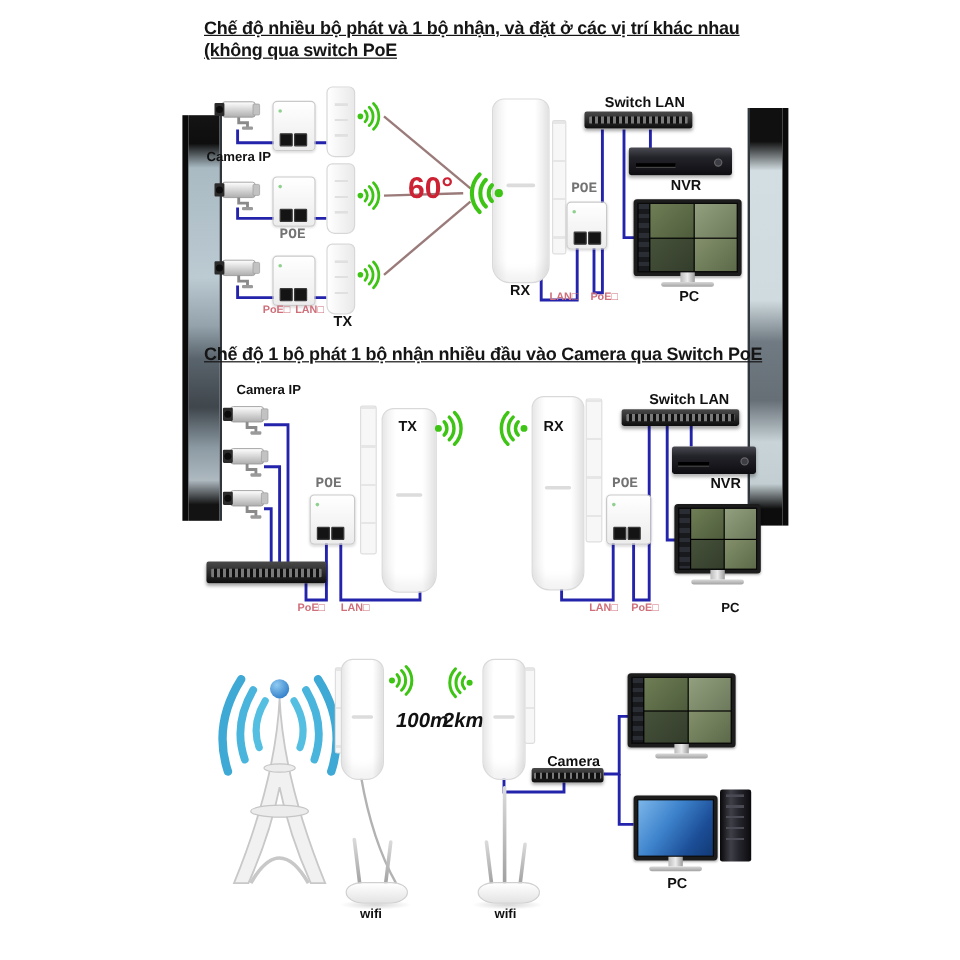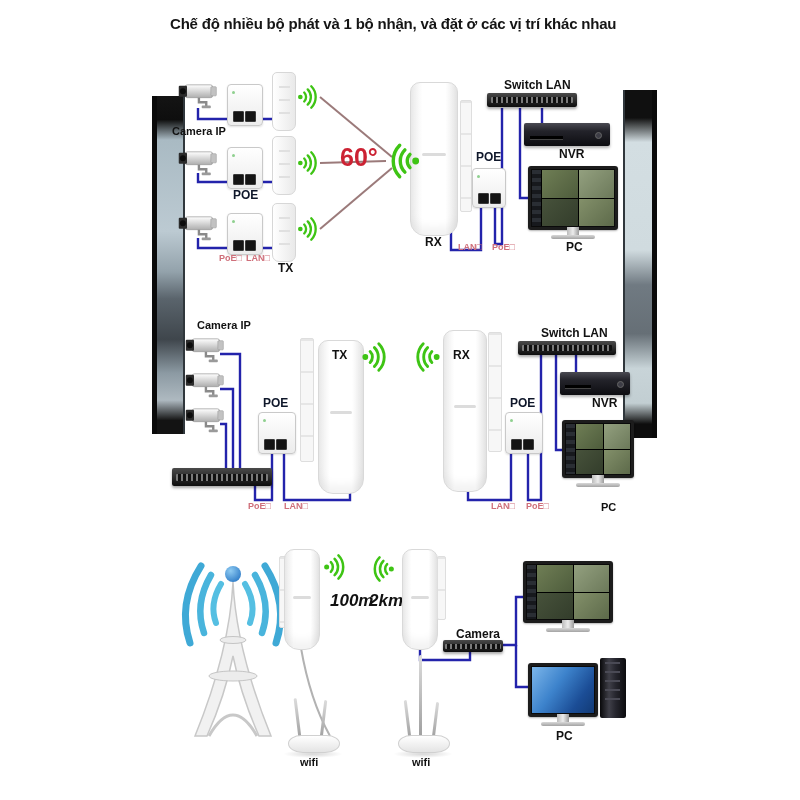--- a/index.html
+++ b/index.html
@@ -11,22 +11,22 @@
     border-left:5px solid #0a0a0a;border-right:2px solid #30373c;
     background:linear-gradient(180deg,#141414 0%,#0e0e0e 7%,#a9bac3 13%,#bccad2 40%,
       #93a2ab 52%,#5a646c 60%,#3f464c 72%,#8c9aa3 82%,#aeb9c0 90%,#131313 96%,#131313 100%);}
   .bar-right{left:623px;top:90px;width:27px;height:348px;
     border-right:5px solid #0a0a0a;border-left:2px solid #30373c;
     background:linear-gradient(180deg,#101010 0%,#101010 8%,#d3dee2 15%,#d0dbdf 46%,
       #707a82 56%,#666f76 70%,#c8d4d8 80%,#c2ced2 90%,#0d0d0d 96%,#0d0d0d 100%);}
   .overlay{position:absolute;left:0;top:0;z-index:1;pointer-events:none;}
   .dev,.lbl{position:absolute;z-index:2;}
   .lbl{font-weight:bold;font-size:12px;color:#111;white-space:nowrap;line-height:1.1;}
-  .title{font-size:15px;letter-spacing:-0.2px;color:#151515;}
-  .red{color:#0f172a;}
+  .title{font-size:15px;letter-spacing:-0.2px;color:#151515;text-decoration:underline;}
+  .red{color:#737373;font-family:Liberation Mono, monospace;}
   .pink{color:#cf6f7a;font-size:9px;}
   .angle{font-size:25px;color:#cc2233;z-index:3;}
   .small11{font-size:11px;} .small13{font-size:17px;font-style:italic;}
   .wifi{color:#3ec414;}
   .flip{transform:scaleX(-1);}
   
   .poebox{position:absolute;z-index:2;background:linear-gradient(180deg,#ffffff,#ececec);
     border:1px solid #c9c9c9;border-radius:4px;box-shadow:0 1px 2px rgba(0,0,0,.12);}
   .poebox .prt{position:absolute;bottom:3px;width:9px;height:9px;background:#141414;
     border:1px solid #3a3a3a;border-radius:1px;}
@@ -156,20 +156,21 @@
     </g>
     <g stroke="#9b7a7a" stroke-width="2">
       <line x1="320" y1="97" x2="392" y2="157"></line>
       <line x1="320" y1="163" x2="386" y2="161"></line>
       <line x1="320" y1="229" x2="392" y2="168"></line>
     </g>
     <path d="M301,648 Q310,700 330,736" stroke="#b2b2b2" stroke-width="2" fill="none"></path>
   </svg>
 
   <div class="lbl title" style="left:170px;top:16px;">Chế độ nhiều bộ phát và 1 bộ nhận, và đặt ở các vị trí khác nhau</div>
+  <div class="lbl title" style="left:170px;top:35px;">(không qua switch PoE</div>
 
   <svg class="dev" style="left:176px;top:78px;width:44px;height:32px">
       <use href="#sym-cam"></use>
     </svg>
   <svg class="dev" style="left:176px;top:145px;width:44px;height:32px">
       <use href="#sym-cam"></use>
     </svg>
   <svg class="dev" style="left:176px;top:210px;width:44px;height:32px">
       <use href="#sym-cam"></use>
     </svg>
@@ -250,20 +251,21 @@
         <i class="t1"></i>
         <i class="t2"></i>
         <i class="t3"></i>
         <i class="t4"></i>
       </div>
     <i class="neck"></i>
       <i class="foot"></i>
   </div>
   <div class="lbl" style="left:566px;top:241px;">PC</div>
 
+  <div class="lbl title" style="left:170px;top:288px;">Chế độ 1 bộ phát 1 bộ nhận nhiều đầu vào Camera qua Switch PoE</div>
 
   <div class="lbl small11" style="left:197px;top:319px;">Camera IP</div>
   <svg class="dev" style="left:183px;top:332px;width:44px;height:32px">
       <use href="#sym-cam"></use>
     </svg>
   <svg class="dev" style="left:183px;top:367px;width:44px;height:32px">
       <use href="#sym-cam"></use>
     </svg>
   <svg class="dev" style="left:183px;top:402px;width:44px;height:32px">
       <use href="#sym-cam"></use>

